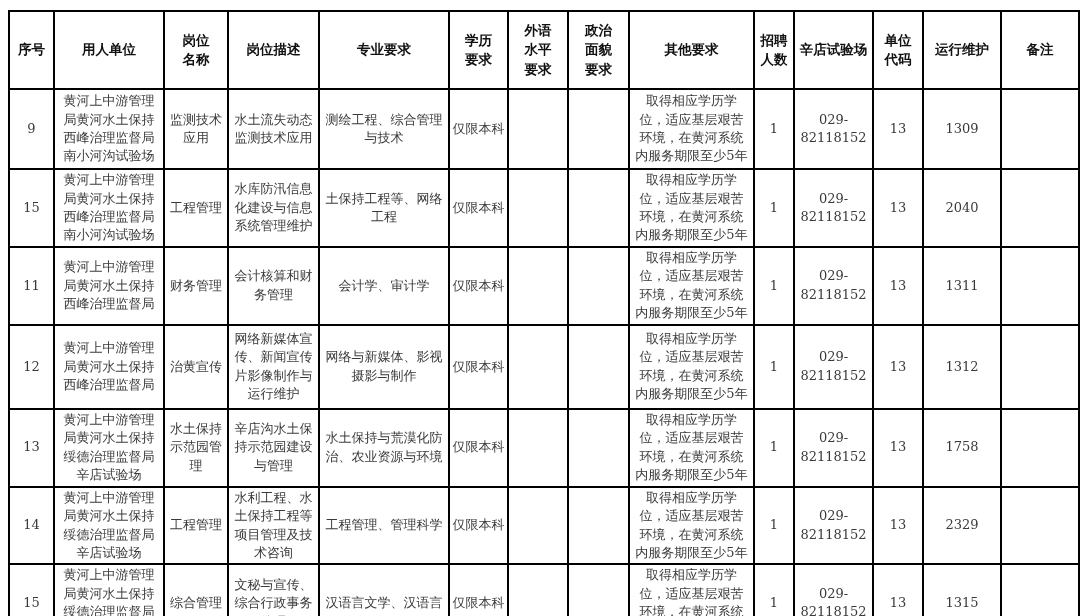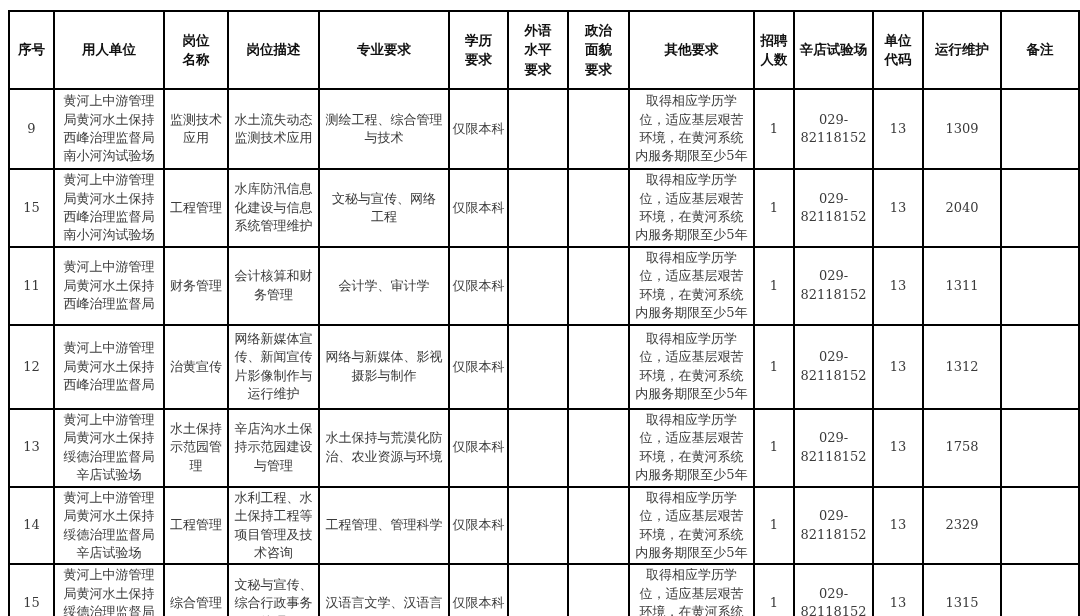--- a/index.html
+++ b/index.html
@@ -136,21 +136,21 @@
       <tr>
       <td>15</td>
       <td>黄河上中游管理
 局黄河水土保持
 西峰治理监督局
 南小河沟试验场</td>
       <td>工程管理</td>
       <td>水库防汛信息
 化建设与信息
 系统管理维护</td>
-      <td>文秘与宣传、网络
+      <td>土保持工程等、网络
 工程</td>
       <td>仅限本科</td>
       <td></td>
       <td></td>
       <td>取得相应学历学
 位，适应基层艰苦
 环境，在黄河系统
 内服务期限至少5年</td>
       <td>1</td>
       <td>029-

